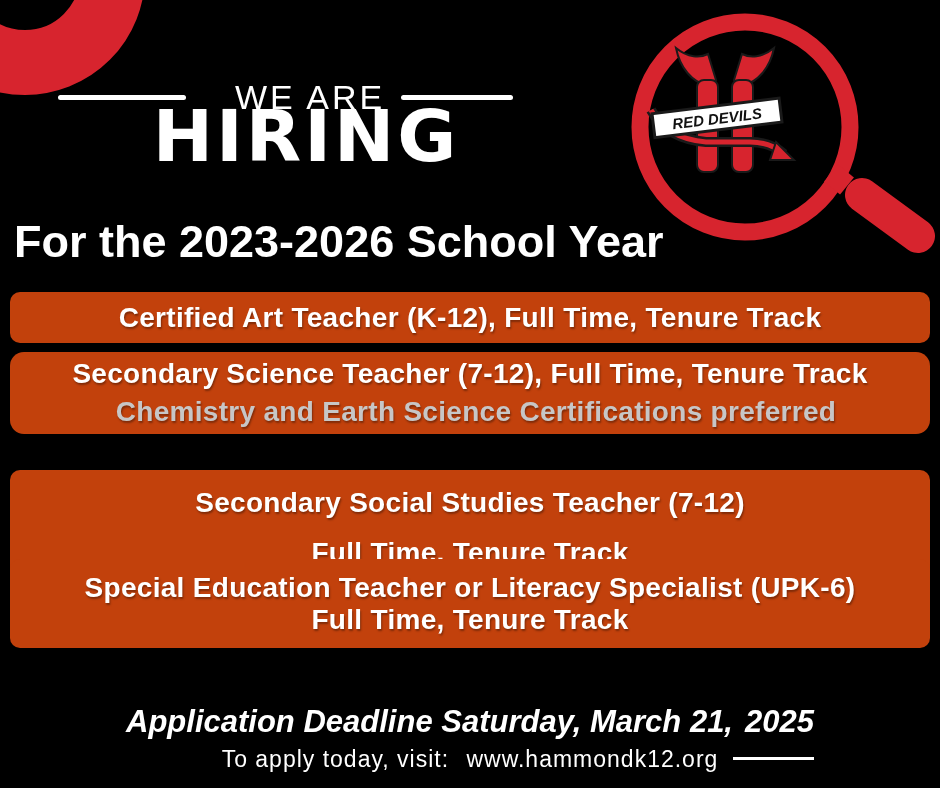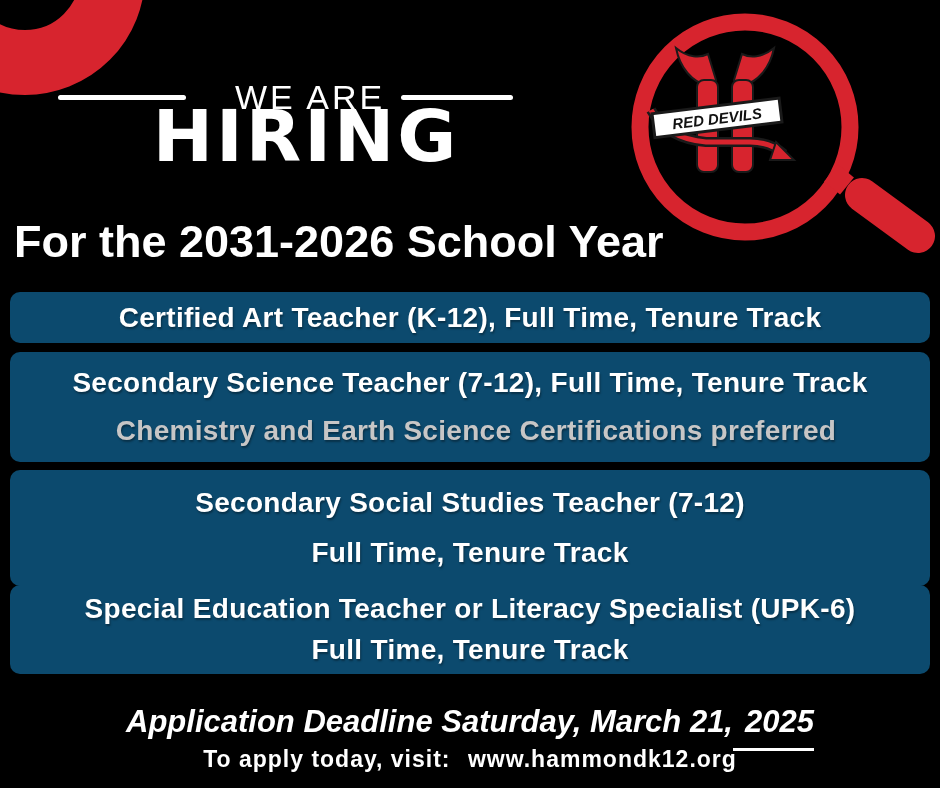--- a/index.html
+++ b/index.html
@@ -39,67 +39,67 @@
   
   .subtitle{
     position:absolute;left:14px;top:216px;width:760px;
     font-size:45px;font-weight:700;letter-spacing:0px;white-space:nowrap;
   }
   
   .logo{position:absolute;left:600px;top:10px;width:335px;height:245px;}
   
   .bar{
     position:absolute;left:10px;right:10px;
-    background:#0c4a6e;border-radius:10px;
+    background:#c2410c;border-radius:10px;
     display:flex;flex-direction:column;justify-content:space-evenly;align-items:center;
     text-align:center;
   }
   .bar1{top:292px;height:51px;}
-  .bar2{top:352px;height:110px;}
+  .bar2{top:352px;height:82px;border-radius:14px;}
   .bar3{top:470px;height:116px;}
-  .bar4{top:585px;height:89px;}
+  .bar4{top:559px;height:89px;justify-content:center;}
   .bar .line{
     font-size:28px;font-weight:700;letter-spacing:0.3px;white-space:nowrap;
     text-shadow:1px 2px 2px rgba(0,0,0,0.35);
   }
   .bar .line.muted{color:#c7c6c6;margin-left:12px;}
   
   .deadline{
     position:absolute;left:0;top:704px;width:940px;
     text-align:center;font-size:31px;font-weight:700;font-style:italic;
     white-space:nowrap;
   }
   .deadline .underlined{
     border-bottom:3px solid #ffffff;
-    padding-left:12px;padding-bottom:9px;
+    padding-left:12px;padding-bottom:18px;
   }
   
   .apply-line{
     position:absolute;left:0;top:746px;width:940px;
-    text-align:center;font-size:23px;font-weight:700;letter-spacing:1px;
+    text-align:center;font-size:23px;font-weight:400;letter-spacing:1px;
     white-space:nowrap;
   }
   .apply-line .url{margin-left:10px;}
 </style>
 </head>
 <body>
 
 <div class="poster">
 
   <div class="ring"></div>
 
   <div class="we-are-row">
     <span class="dash left"></span>
     <span class="we-are">WE ARE</span>
     <span class="dash right"></span>
   </div>
 
   <div class="hiring">HIRING</div>
 
-  <div class="subtitle">For the 2031-2026 School Year</div>
+  <div class="subtitle">For the 2023-2026 School Year</div>
 
   <svg class="logo" viewBox="0 0 335 245">
 
     <circle cx="145" cy="117" r="105" fill="none" stroke="#d7242e" stroke-width="17"></circle>
 
     <line x1="231" y1="163" x2="247" y2="176" stroke="#d7242e" stroke-width="22" stroke-linecap="butt"></line>
     <line x1="262" y1="185" x2="318" y2="226" stroke="#d7242e" stroke-width="34" stroke-linecap="round"></line>
 
     <g>
       <path d="M108,76 C92,72 80,58 76,38 C88,48 100,48 108,44 L116,70 Z" fill="#d7242e" stroke="#1a1a1a" stroke-width="2"></path>

